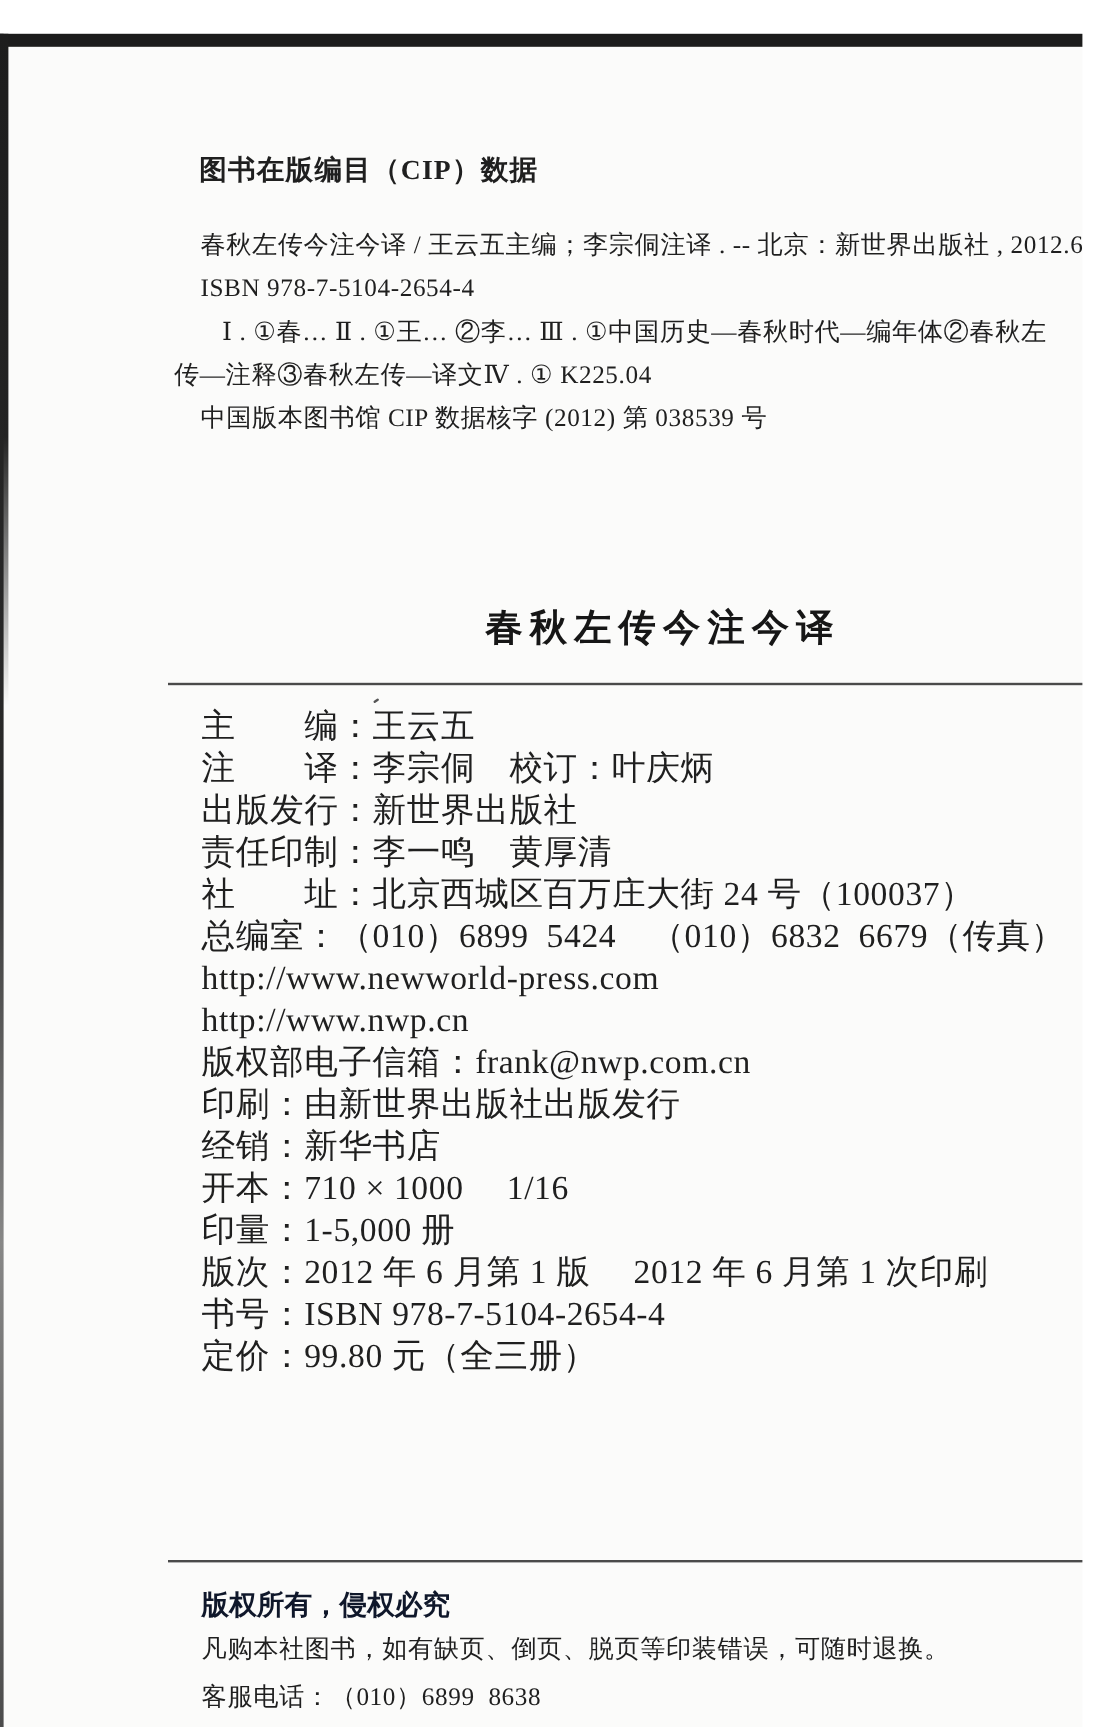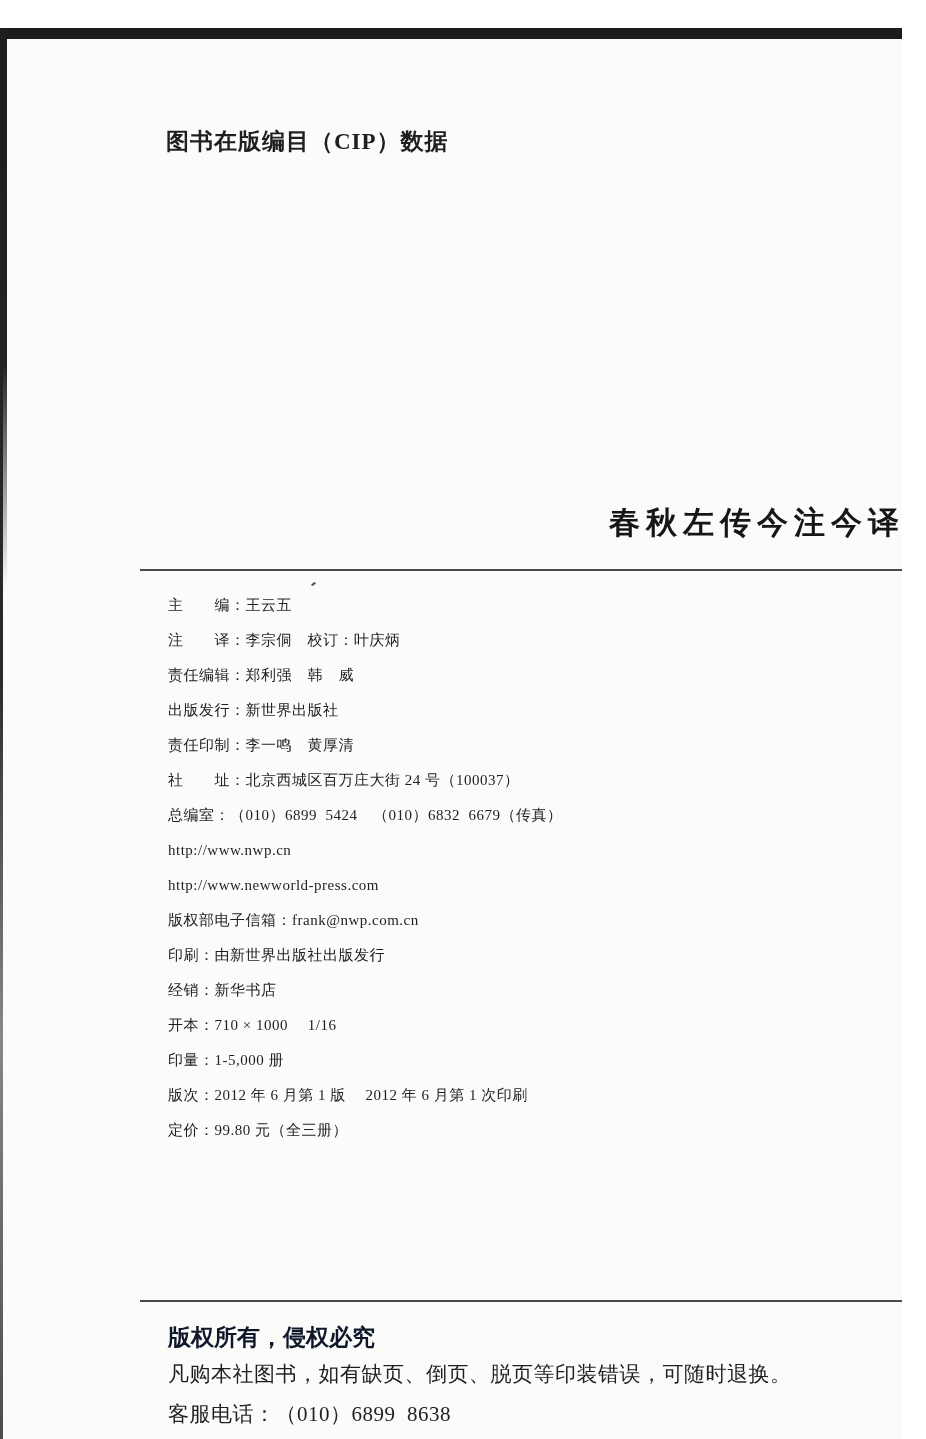--- a/index.html
+++ b/index.html
@@ -32,34 +32,34 @@
   .ind{padding-left:22px;}
   .ind2{padding-left:40px;}
 
   .license-block{position:absolute;left:145px;top:372px;width:775px;}
   .license-block .line{
     font-size:21px;line-height:37px;white-space:pre;letter-spacing:1.5px;
   }
 
   .book-title{
     position:absolute;left:145px;top:474px;width:760px;
-    text-align:right;padding-left:55px;box-sizing:border-box;
+    text-align:center;padding-left:55px;box-sizing:border-box;
     font-family:"Liberation Sans","DejaVu Sans",sans-serif;
     font-weight:bold;font-size:31px;letter-spacing:6px;color:#161616;
   }
   .hr{
     position:absolute;left:140px;width:765px;height:0;
     border-top:2px solid #4a4a4a;
   }
   .hr1{top:541px;}
   .hr2{top:1272px;}
 
   .colophon{position:absolute;left:168px;top:560px;width:740px;}
   .colophon .line{
-    font-size:15px;line-height:35px;white-space:pre;letter-spacing:.5px;
+    font-size:28px;line-height:35px;white-space:pre;letter-spacing:.5px;
   }
 
   .footer-block{position:absolute;left:168px;top:1292px;width:740px;}
   .footer-rights{
     font-family:"Liberation Sans","DejaVu Sans",sans-serif;
     font-weight:bold;font-size:23px;line-height:34px;color:#0f172a;
     white-space:pre;
   }
   .footer-line{font-size:21px;line-height:40px;white-space:pre;letter-spacing:.5px;}
 
@@ -74,44 +74,51 @@
 <div class="page">
 
   <div class="edge-top"></div>
   <div class="edge-left-wide"></div>
   <div class="edge-left-thin"></div>
   <div class="edge-right"></div>
   <div class="edge-bottom"></div>
 
   <div class="cip-header">图书在版编目（CIP）数据</div>
 
+  <div class="cip-block">
+    <div class="line ind">春秋左传今注今译 / 王云五主编；李宗侗注译 . -- 北京：新世界出版社 , 2012.6</div>
+    <div class="line ind">ISBN 978-7-5104-2654-4</div>
+    <div class="line ind2">Ⅰ . ①春… Ⅱ . ①王… ②李… Ⅲ . ①中国历史—春秋时代—编年体②春秋左</div>
+    <div class="line">传—注释③春秋左传—译文Ⅳ . ① K225.04</div>
+    <div class="line ind">中国版本图书馆 CIP 数据核字 (2012) 第 038539 号</div>
+  </div>
 
 
   <div class="book-title">春秋左传今注今译</div>
 
   <div class="hr hr1"></div>
 
   <div class="scan-speck"></div>
 
   <div class="colophon">
     <div class="line">主　　编：王云五</div>
     <div class="line">注　　译：李宗侗　校订：叶庆炳</div>
-    <div class="line">责任编辑：郑利强　韩　威</div>
     <div class="line">出版发行：新世界出版社</div>
     <div class="line">责任印制：李一鸣　黄厚清</div>
     <div class="line">社　　址：北京西城区百万庄大街 24 号（100037）</div>
     <div class="line">总编室：（010）6899  5424　（010）6832  6679（传真）</div>
+    <div class="line">http://www.newworld-press.com</div>
     <div class="line">http://www.nwp.cn</div>
-    <div class="line">http://www.newworld-press.com</div>
     <div class="line">版权部电子信箱：frank@nwp.com.cn</div>
     <div class="line">印刷：由新世界出版社出版发行</div>
     <div class="line">经销：新华书店</div>
     <div class="line">开本：710 × 1000　 1/16</div>
     <div class="line">印量：1-5,000 册</div>
     <div class="line">版次：2012 年 6 月第 1 版　 2012 年 6 月第 1 次印刷</div>
+    <div class="line">书号：ISBN 978-7-5104-2654-4</div>
     <div class="line">定价：99.80 元（全三册）</div>
   </div>
 
   <div class="hr hr2"></div>
 
   <div class="footer-block">
     <div class="footer-rights">版权所有，侵权必究</div>
     <div class="footer-line">凡购本社图书，如有缺页、倒页、脱页等印装错误，可随时退换。</div>
     <div class="footer-line">客服电话：（010）6899  8638</div>
   </div>

